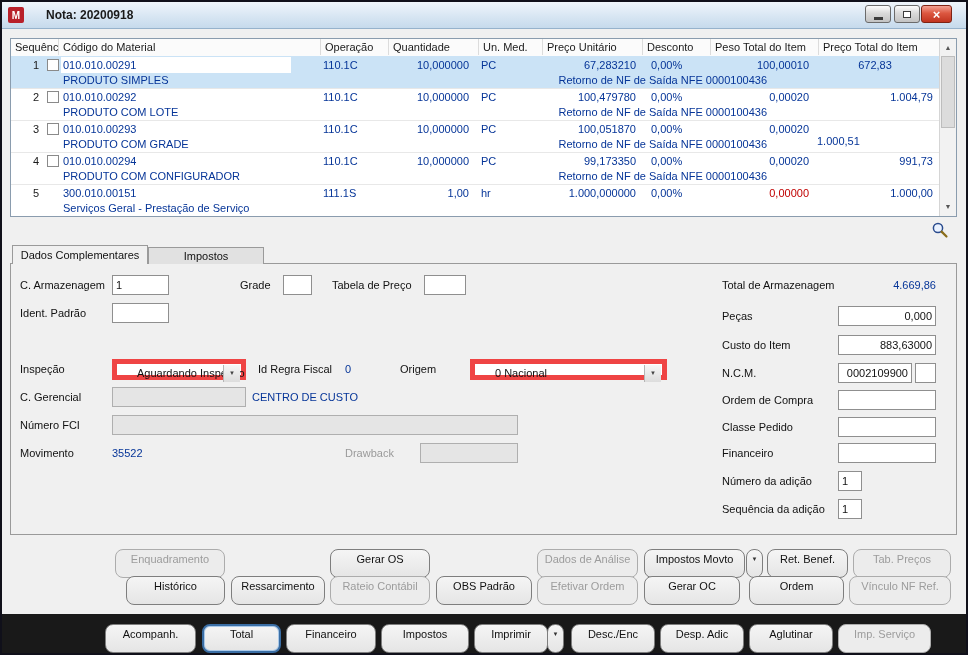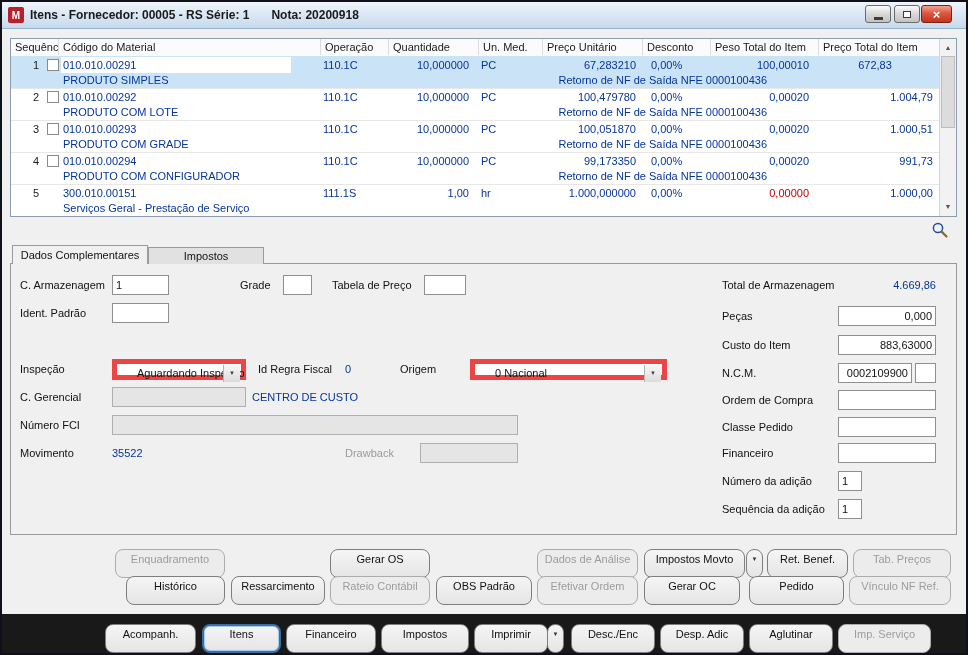--- a/index.html
+++ b/index.html
@@ -78,21 +78,20 @@
 </head>
 <body>
 
 <div class="win">
   <div class="frame"></div>
 
   <div class="titlebar">
     <div class="appicon">
         <span>M</span>
       </div>
-    <span class="title">Itens - Fornecedor: 00005 - RS Série: 1</span>
     <span class="title title-right">Nota: 20200918</span>
   </div>
   <div class="winbtn" style="left:865px;width:26px">
       <span class="glyph-min"></span>
     </div>
   <div class="winbtn" style="left:894px;width:26px">
       <span class="glyph-restore"></span>
     </div>
   <div class="winbtn close" style="left:921px;width:31px">
       <span class="glyph-close">×</span>
@@ -144,21 +143,21 @@
     <div class="grow" style="top:81px">
       <div class="gc blk" style="left:2px;top:2px;width:26px;text-align:right">3</div>
       <span class="chk" style="left:36px;top:3px"></span>
       <div class="gc" style="left:52px;top:2px">010.010.00293</div>
       <div class="gc" style="left:312px;top:2px">110.1C</div>
       <div class="gc" style="left:370px;top:2px;width:88px;text-align:right">10,000000</div>
       <div class="gc" style="left:470px;top:2px">PC</div>
       <div class="gc" style="left:525px;top:2px;width:100px;text-align:right">100,051870</div>
       <div class="gc" style="left:640px;top:2px">0,00%</div>
       <div class="gc" style="left:698px;top:2px;width:100px;text-align:right">0,00020</div>
-      <div class="gc" style="left:806px;top:2px;width:116px;text-align:right">1.000,51</div>
+      <div class="gc" style="left:806px;top:14px;width:116px;">1.000,51</div>
       <div class="gc" style="left:52px;top:17px">PRODUTO COM GRADE</div>
       <div class="gc" style="left:380px;top:17px;width:376px;text-align:right">Retorno de NF de Saída NFE  0000100436</div>
     </div>
 
     <div class="grow" style="top:113px">
       <div class="gc blk" style="left:2px;top:2px;width:26px;text-align:right">4</div>
       <span class="chk" style="left:36px;top:3px"></span>
       <div class="gc" style="left:52px;top:2px">010.010.00294</div>
       <div class="gc" style="left:312px;top:2px">110.1C</div>
       <div class="gc" style="left:370px;top:2px;width:88px;text-align:right">10,000000</div>
@@ -276,26 +275,26 @@
   <div class="btn dd" style="left:746px;top:549px;width:17px">▼</div>
   <div class="btn" style="left:767px;top:549px;width:81px">Ret. Benef.</div>
   <div class="btn dis" style="left:853px;top:549px;width:98px">Tab. Preços</div>
 
   <div class="btn" style="left:126px;top:576px;width:99px">Histórico</div>
   <div class="btn" style="left:231px;top:576px;width:94px">Ressarcimento</div>
   <div class="btn dis" style="left:330px;top:576px;width:100px">Rateio Contábil</div>
   <div class="btn" style="left:436px;top:576px;width:96px">OBS Padrão</div>
   <div class="btn dis" style="left:537px;top:576px;width:101px">Efetivar Ordem</div>
   <div class="btn" style="left:644px;top:576px;width:96px">Gerar OC</div>
-  <div class="btn" style="left:749px;top:576px;width:95px">Pedido</div>
+  <div class="btn" style="left:749px;top:576px;width:95px">Ordem</div>
   <div class="btn dis" style="left:849px;top:576px;width:102px">Vínculo NF Ref.</div>
 
   <div class="bottombar"></div>
   <div class="btn" style="left:105px;top:624px;width:91px">Acompanh.</div>
-  <div class="btn primary" style="left:202px;top:624px;width:79px">Itens</div>
+  <div class="btn primary" style="left:202px;top:624px;width:79px">Total</div>
   <div class="btn" style="left:286px;top:624px;width:90px">Financeiro</div>
   <div class="btn" style="left:381px;top:624px;width:88px">Impostos</div>
   <div class="btn" style="left:474px;top:624px;width:74px">Imprimir</div>
   <div class="btn dd" style="left:547px;top:624px;width:17px">▼</div>
   <div class="btn" style="left:571px;top:624px;width:84px">Desc./Enc</div>
   <div class="btn" style="left:660px;top:624px;width:84px">Desp. Adic</div>
   <div class="btn" style="left:749px;top:624px;width:84px">Aglutinar</div>
   <div class="btn dis" style="left:838px;top:624px;width:93px">Imp. Serviço</div>
 </div>
 

